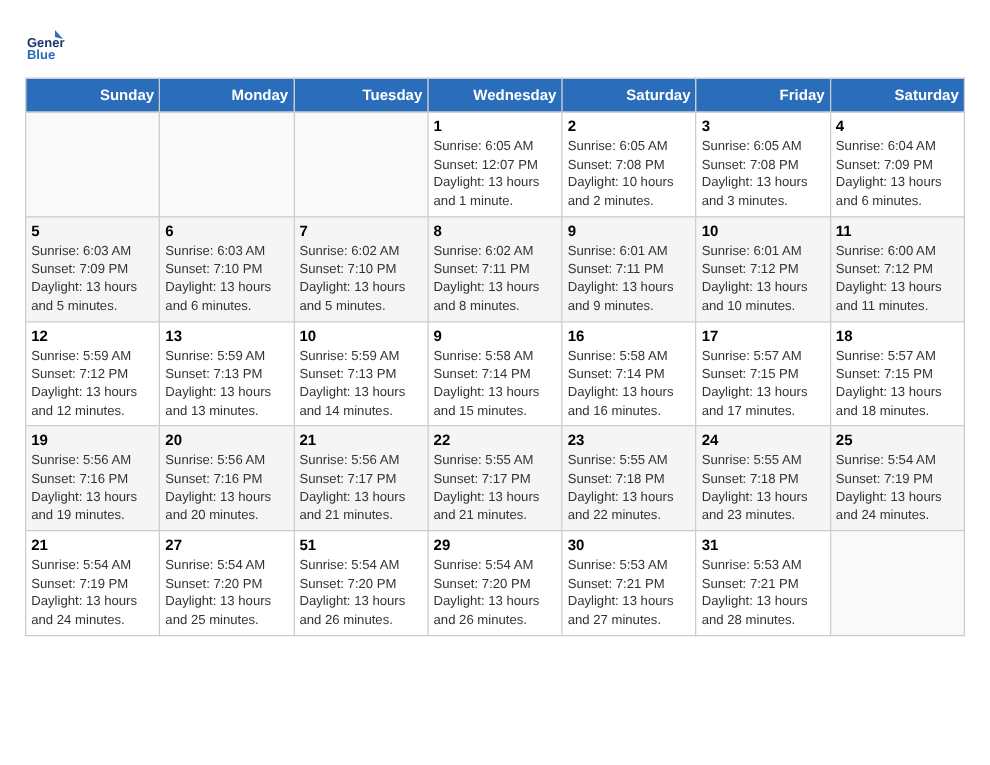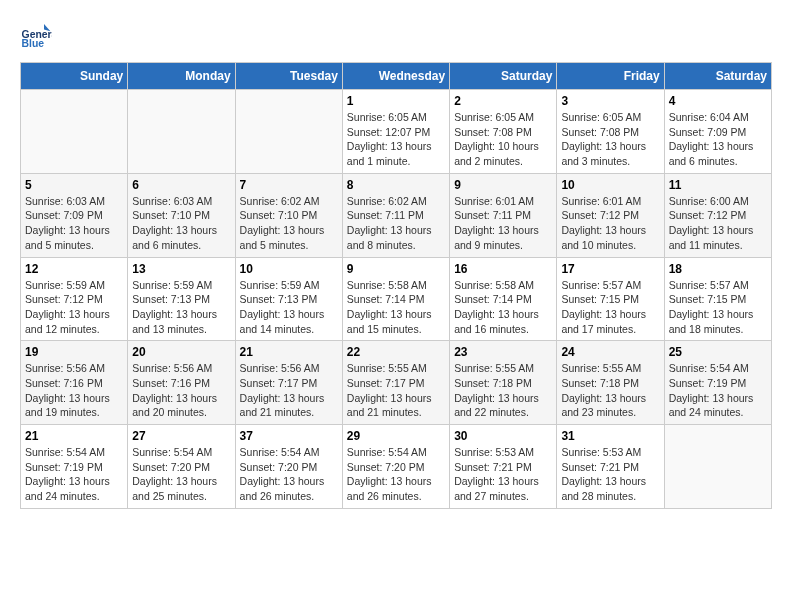--- a/index.html
+++ b/index.html
@@ -275,21 +275,21 @@
           <div class="day-info">Sunset: 7:19 PM</div>
           <div class="day-info">Daylight: 13 hours and 24 minutes.</div>
         </td>
         <td>
           <span class="day-number">27</span>
           <div class="day-info">Sunrise: 5:54 AM</div>
           <div class="day-info">Sunset: 7:20 PM</div>
           <div class="day-info">Daylight: 13 hours and 25 minutes.</div>
         </td>
         <td>
-          <span class="day-number">37</span>
+          <span class="day-number">51</span>
           <div class="day-info">Sunrise: 5:54 AM</div>
           <div class="day-info">Sunset: 7:20 PM</div>
           <div class="day-info">Daylight: 13 hours and 26 minutes.</div>
         </td>
         <td>
           <span class="day-number">29</span>
           <div class="day-info">Sunrise: 5:54 AM</div>
           <div class="day-info">Sunset: 7:20 PM</div>
           <div class="day-info">Daylight: 13 hours and 26 minutes.</div>
         </td>

